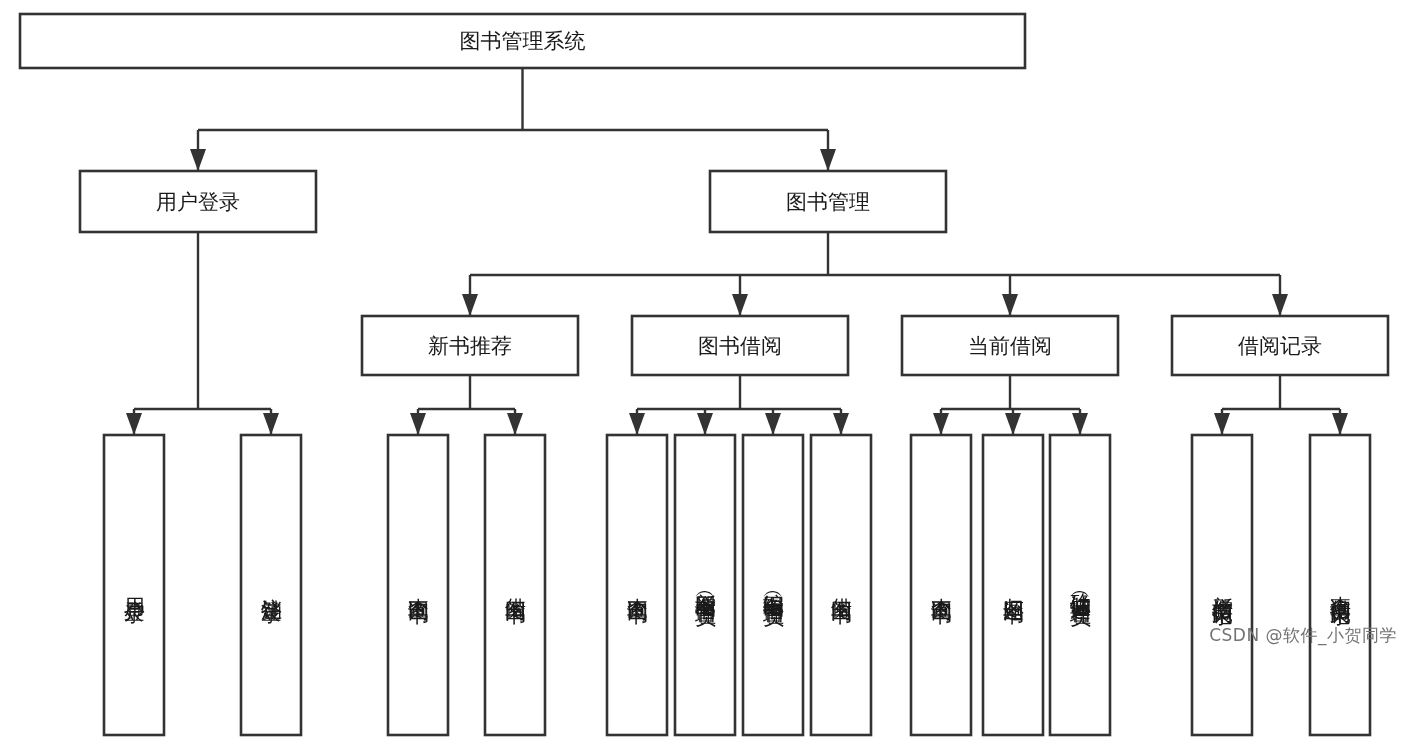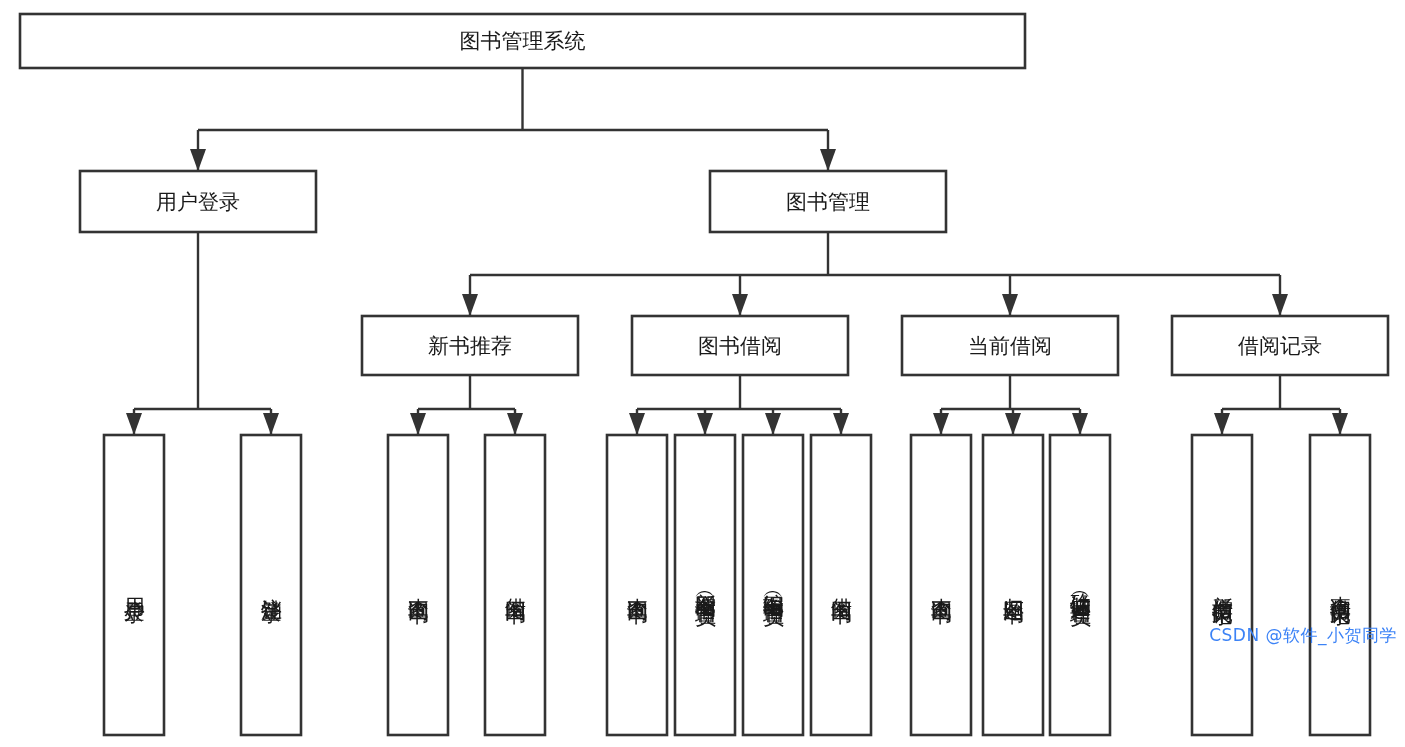--- a/index.html
+++ b/index.html
@@ -62,21 +62,21 @@
     text-align: center;
     white-space: nowrap;
     pointer-events: none;
   }
   .watermark {
     position: absolute;
     right: 8px;
     bottom: 4px;
     font-family: "DejaVu Sans", "Liberation Sans", sans-serif;
     font-size: 17px;
-    color: #3b82f6;
+    color: #737373;
     letter-spacing: 0.5px;
     white-space: nowrap;
     margin-top: 6px;
   }
 </style>
 </head>
 <body>
 
 <div id="diagram-root">
   <svg class="diagram" viewBox="0 0 1405 747">

